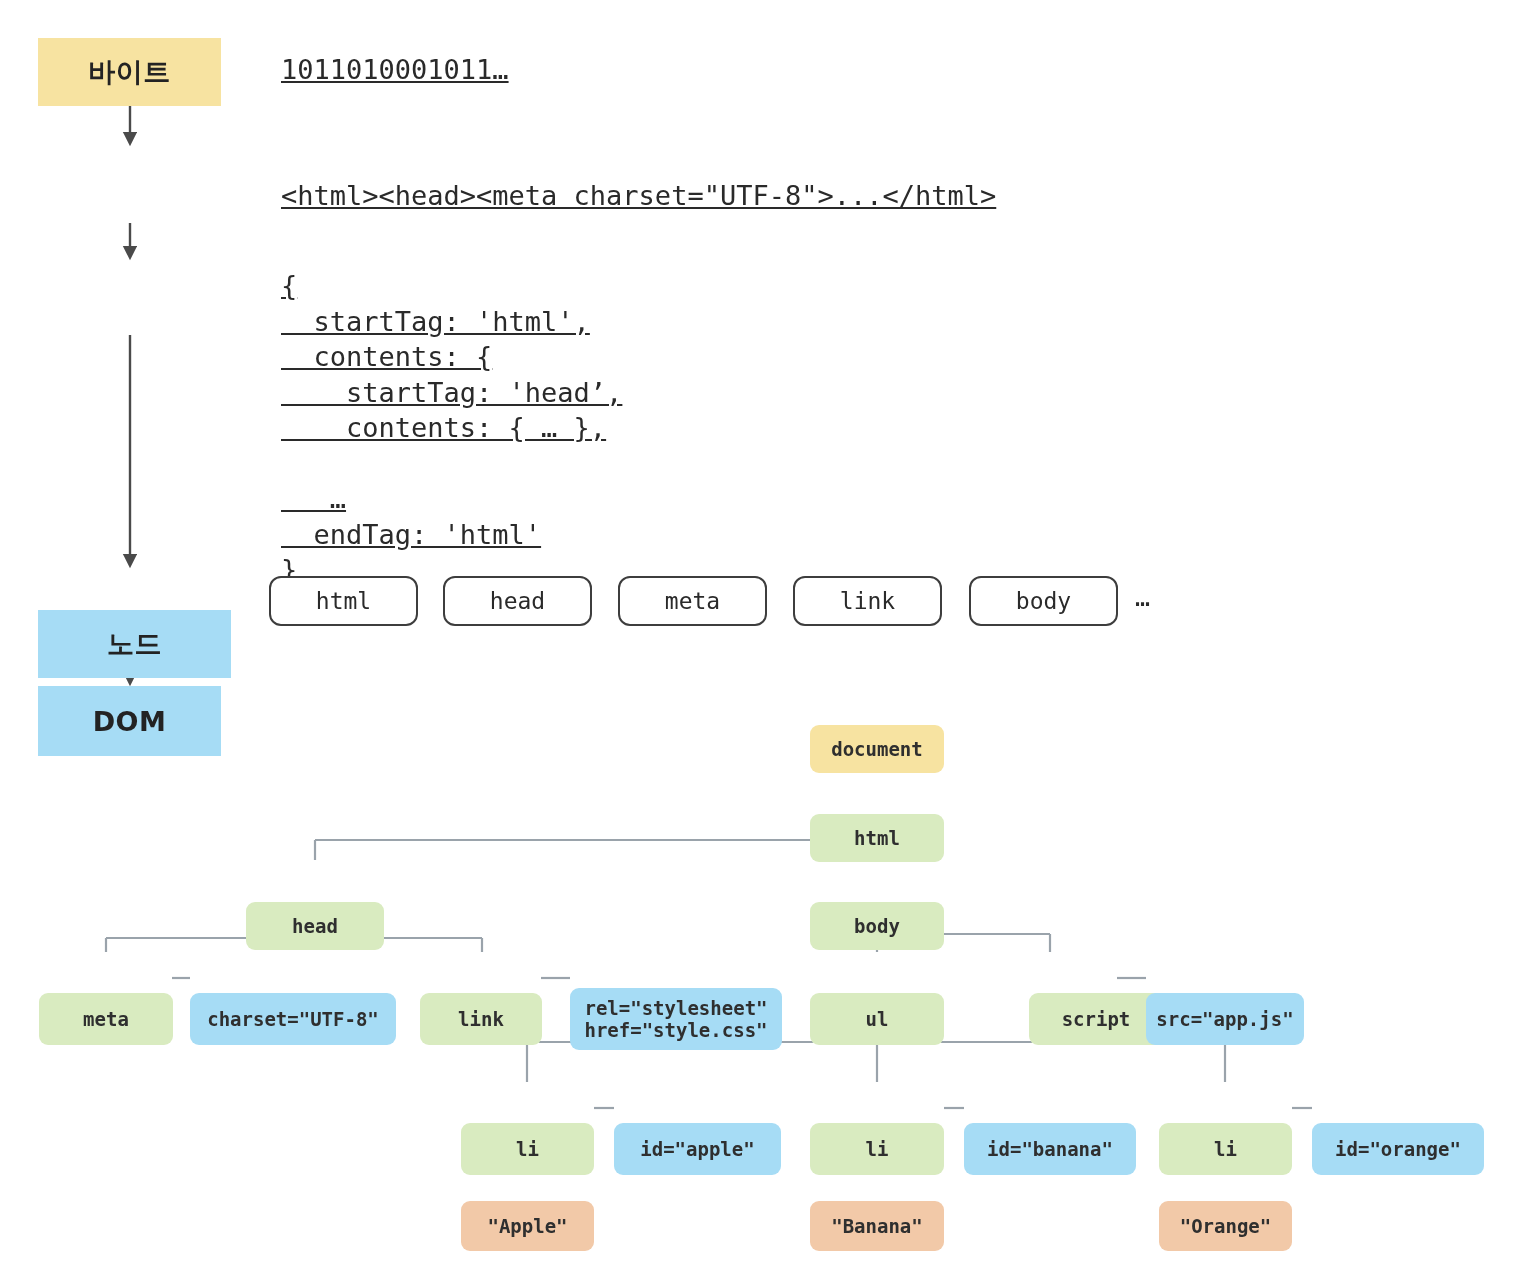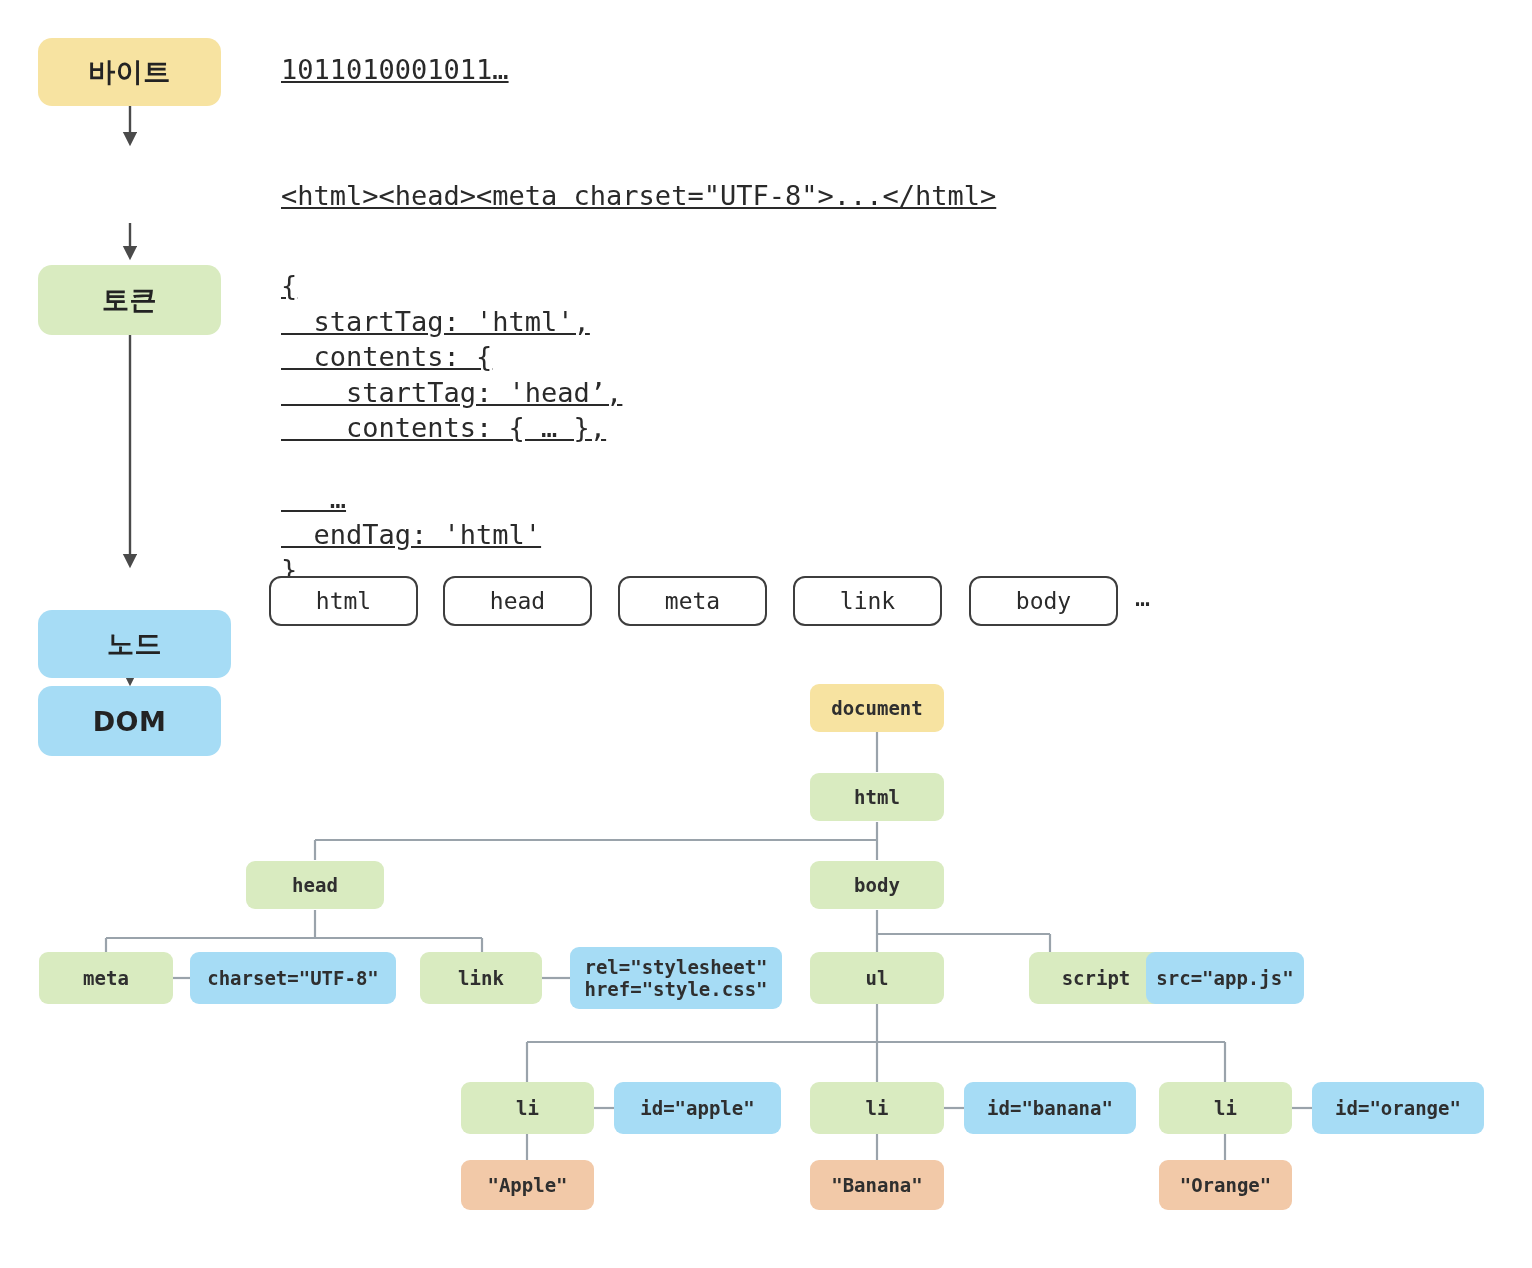--- a/index.html
+++ b/index.html
@@ -17,21 +17,21 @@
   #stage {
     position: absolute;
     left: 0; top: 0;
     width: 1532px;
     height: 1268px;
   }
 
   
   .stage-box {
     position: absolute;
-    border-radius: 14px;
+    border-radius: 0;
     display: flex;
     align-items: center;
     justify-content: center;
     font-weight: bold;
     font-size: 27px;
     color: #232323;
     letter-spacing: 0.5px;
   }
   .stage-yellow { background: #f7e3a1; }
   .stage-green  { background: #d9ebc0; }
@@ -79,20 +79,21 @@
     border-radius: 9px;
     display: flex;
     align-items: center;
     justify-content: center;
     font-family: "DejaVu Sans Mono", monospace;
     font-weight: bold;
     font-size: 19px;
     color: #2f2f2f;
     line-height: 22px;
     z-index: 2;
+    margin-top: 41px;
   }
   .t-yellow { background: #f7e3a1; }
   .t-green  { background: #d9ebc0; }
   .t-blue   { background: #a6dcf5; }
   .t-peach  { background: #f2c9a8; }
 
   #tree-lines { position: absolute; left: 0; top: 0; }
 </style>
 </head>
 <body>
@@ -107,23 +108,20 @@
     </defs>
     <line x1="130" y1="106" x2="130" y2="142" stroke="#4a4a4a" stroke-width="2.4" marker-end="url(#arrowhead)"></line>
     <line x1="130" y1="223" x2="130" y2="256" stroke="#4a4a4a" stroke-width="2.4" marker-end="url(#arrowhead)"></line>
     <line x1="130" y1="335" x2="130" y2="564" stroke="#4a4a4a" stroke-width="2.4" marker-end="url(#arrowhead)"></line>
     <line x1="130" y1="634" x2="130" y2="682" stroke="#4a4a4a" stroke-width="2.4" marker-end="url(#arrowhead)"></line>
   </svg>
 
   <div class="stage-box stage-yellow" style="left:38px;top:38px;width:183px;height:68px;">
     <span>바이트</span>
   </div>
-  <div class="stage-box stage-green" style="left:38px;top:265px;width:183px;height:70px;">
-    <span>토큰</span>
-  </div>
   <div class="stage-box stage-blue" style="left:38px;top:566px;width:193px;height:68px;margin-top:44px;">
     <span>노드</span>
   </div>
   <div class="stage-box stage-blue" style="left:38px;top:686px;width:183px;height:70px;">
     <span>DOM</span>
   </div>
 
   <div class="code" id="bytes-text">1011010001011…</div>
   <div class="code" id="chars-text">&lt;html&gt;&lt;head&gt;&lt;meta charset="UTF-8"&gt;...&lt;/html&gt;</div>
   <div class="code" id="tokens-text">{

